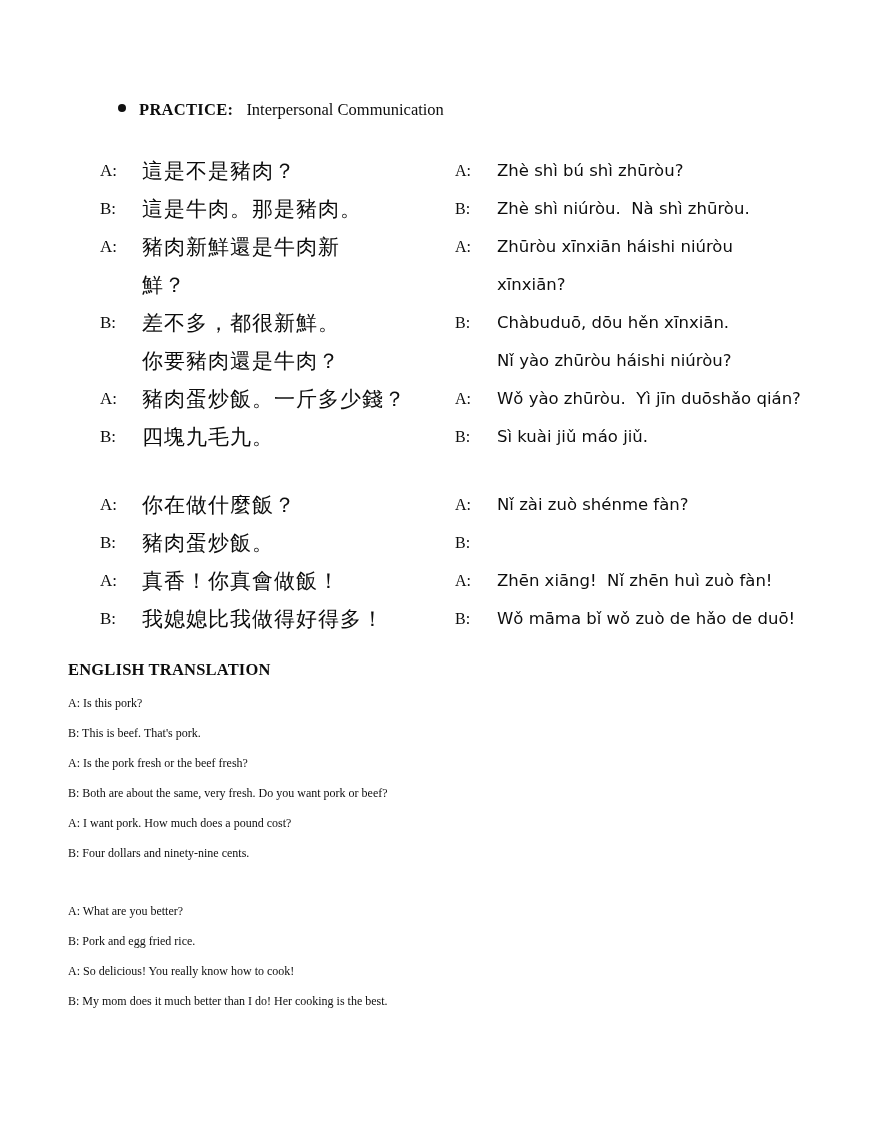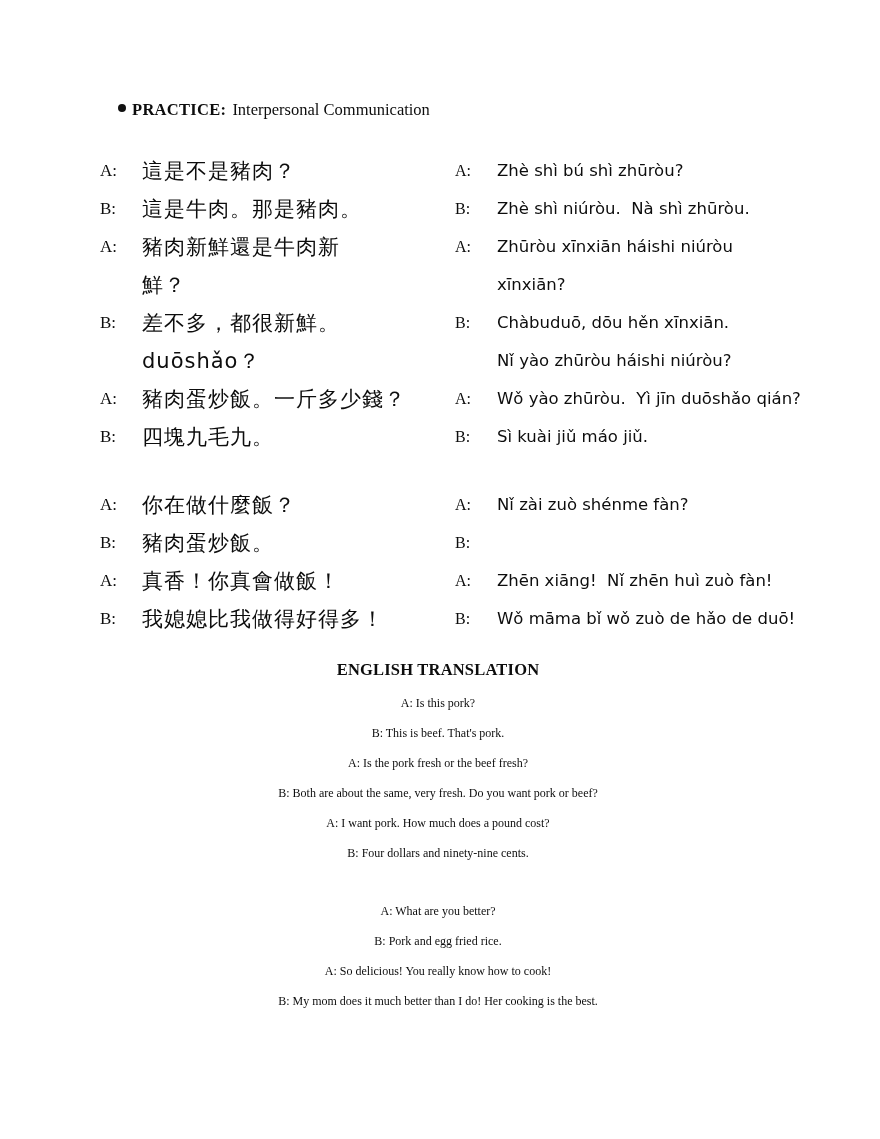--- a/index.html
+++ b/index.html
@@ -22,21 +22,21 @@
     box-sizing: border-box;
   }
 
   
   .practice-line {
     position: absolute;
     left: 118px;
     top: 100px;
     display: flex;
     align-items: baseline;
-    gap: 6px;
+    gap: 13px;
     font-size: 16.5px;
   }
   .bullet-dot {
     display: inline-block;
     width: 8px;
     height: 8px;
     border-radius: 50%;
     background: #111;
     position: relative;
     top: -3px;
@@ -99,21 +99,20 @@
   .cont-left .spk, .cont-right .spk { visibility: hidden; }
 
   .gap { height: 30px; }
 
   
   .english {
     position: absolute;
     left: 68px;
     top: 660px;
     width: 740px;
-    text-align: center;
   }
   .eng-title {
     font-weight: bold;
     font-size: 16.5px;
     letter-spacing: .2px;
     margin-bottom: 8px;
   }
   .eng-line {
     font-size: 12px;
     line-height: 30px;
@@ -179,21 +178,21 @@
             <span class="cn">差不多，都很新鮮。</span>
           </div>
           <div class="col-right">
             <span class="spk pin">B:</span>
             <span class="py">Chàbuduō, dōu hěn xīnxiān.</span>
           </div>
         </div>
         <div class="dlg-row">
           <div class="col-left cont-left">
             <span class="spk">B:</span>
-            <span class="cn">duōshǎo？</span>
+            <span class="cn">你要豬肉還是牛肉？</span>
           </div>
           <div class="col-right cont-right">
             <span class="spk pin">B:</span>
             <span class="py">Nǐ yào zhūròu háishi niúròu?</span>
           </div>
         </div>
         <div class="dlg-row">
           <div class="col-left">
             <span class="spk">A:</span>
             <span class="cn">豬肉蛋炒飯。一斤多少錢？</span>

